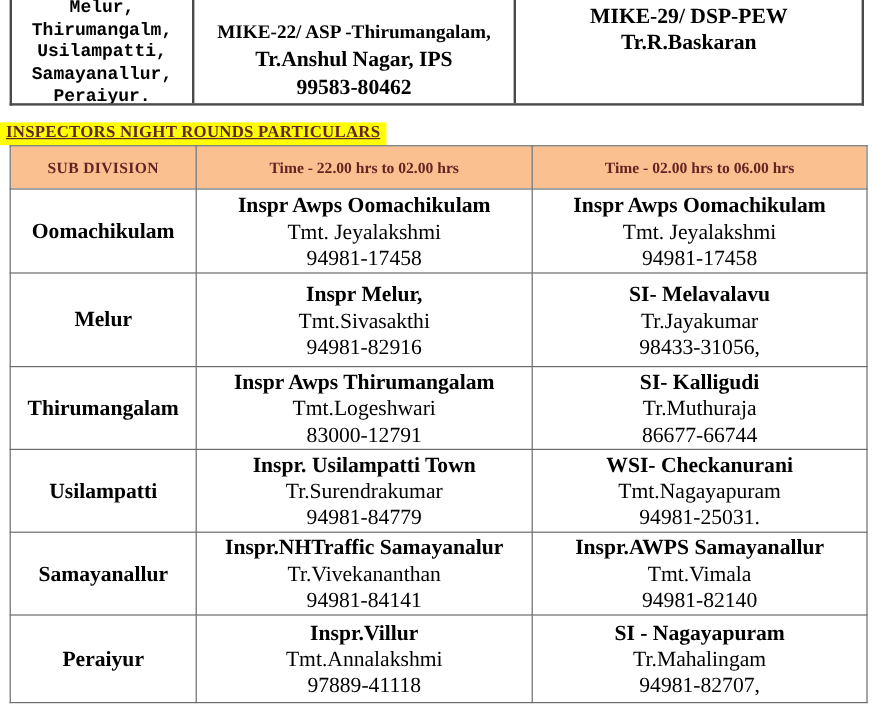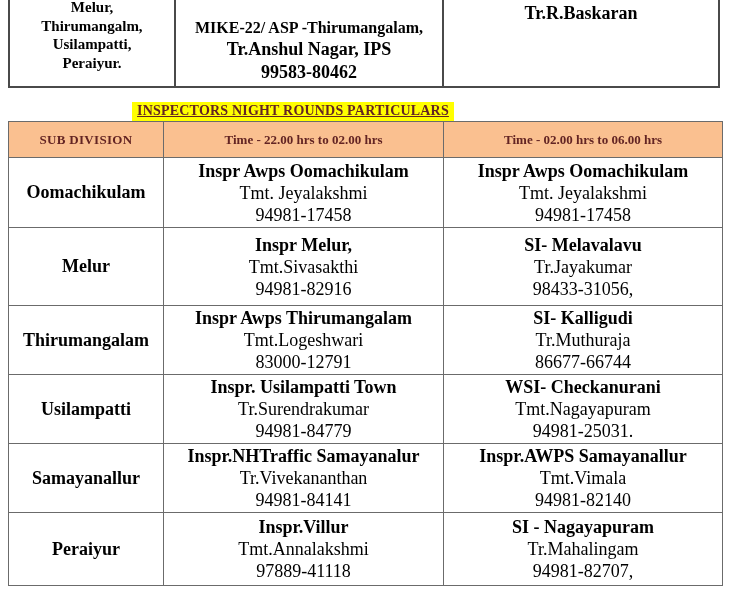--- a/index.html
+++ b/index.html
@@ -9,30 +9,30 @@
     font-family:"Liberation Serif","DejaVu Serif",serif;
     -webkit-font-smoothing:antialiased;
   }
   
   .top-table{
     position:absolute;left:8px;top:0;width:712px;height:88px;
     display:flex;box-sizing:border-box;
     border:2px solid #4a4a4a;border-top:none;
   }
   .tt-cell{box-sizing:border-box;text-align:center;overflow:hidden;}
-  .tt-c1{width:166px;border-right:2px solid #4a4a4a;font-weight:bold;
-         font-size:15px;line-height:18.5px;padding-top:0;}
+  .tt-c1{width:152px;border-right:2px solid #4a4a4a;font-weight:bold;
+         font-size:15px;line-height:18.5px;padding-top:0;font-family:Liberation Mono, monospace;}
   .tt-c1 .ln:first-child{margin-top:-2px;}
   .tt-c2{width:268px;border-right:2px solid #4a4a4a;padding-top:18px;}
   .tt-c3{flex:1;padding-top:2px;}
   .tt-title{font-weight:bold;font-size:16px;line-height:20px;}
   .tt-c3 .tt-title{font-size:18px;line-height:22px;}
   .tt-line{font-size:18px;line-height:23px;font-weight:bold;}
   
-  .title-band{position:absolute;left:0;top:101px;width:586px;text-align:center;}
+  .title-band{position:absolute;left:0;top:101px;width:586px;text-align:left;}
   .sec-title{
     display:inline-block;background:#FFFF00;color:#632423;
     font-weight:bold;font-size:14px;letter-spacing:.2px;
     text-decoration:underline;padding:1px 5px 2px 5px;
   }
   
   table.rounds{
     position:absolute;left:8px;top:121px;width:714px;
     border-collapse:collapse;table-layout:fixed;
   }
@@ -52,28 +52,30 @@
   .person,.phone{font-size:18px;line-height:22px;}
 </style>
 </head>
 <body>
 
 <div class="top-table">
   <div class="tt-cell tt-c1">
     <div class="ln">Melur,</div>
     <div class="ln">Thirumangalm,</div>
     <div class="ln">Usilampatti,</div>
+    <div class="ln">Samayanallur,</div>
     <div class="ln">Peraiyur.</div>
   </div>
   <div class="tt-cell tt-c2">
     <div class="tt-title">MIKE-22/ ASP -Thirumangalam,</div>
     <div class="tt-line">Tr.Anshul Nagar, IPS</div>
     <div class="tt-line">99583-80462</div>
   </div>
   <div class="tt-cell tt-c3">
+    <div class="tt-title">MIKE-29/ DSP-PEW</div>
     <div class="tt-line">Tr.R.Baskaran</div>
   </div>
 </div>
 
 <div class="title-band">
   <span class="sec-title">INSPECTORS NIGHT ROUNDS PARTICULARS</span>
 </div>
 
 <table class="rounds">
   <colgroup>

